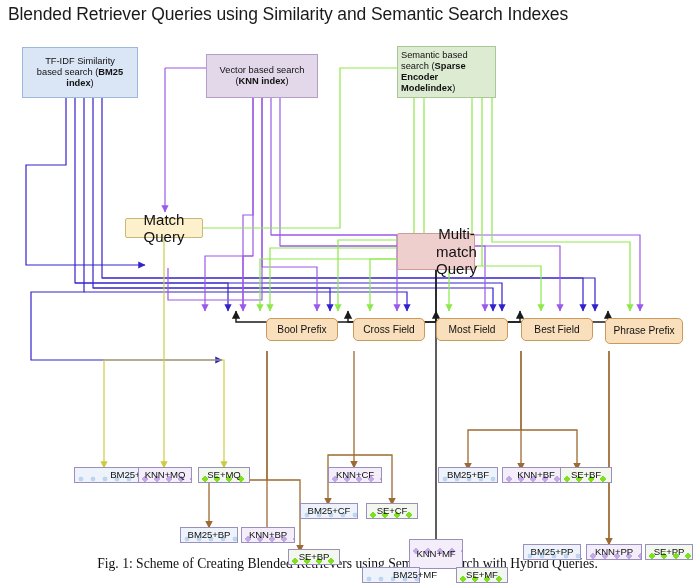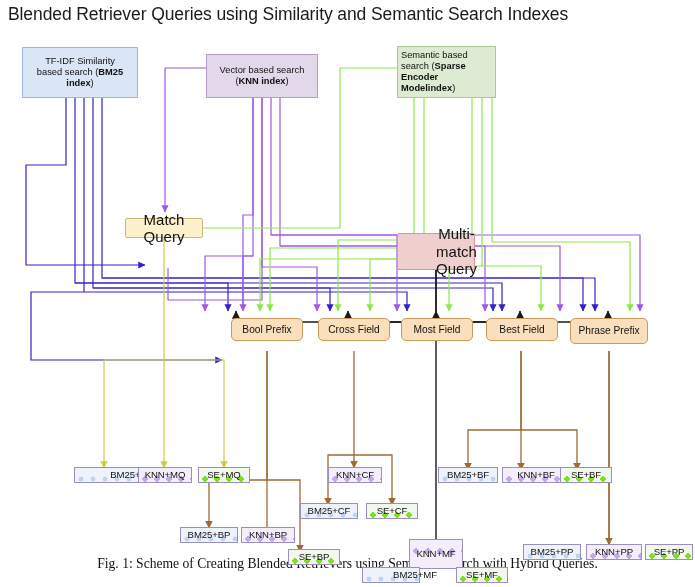--- a/index.html
+++ b/index.html
@@ -39,20 +39,21 @@
   .qbox{
     font-size:15px;border-radius:2px;border-width:1px;border-style:solid;
   }
   .qbox.match{background:#fcf0cd;border-color:#c9b877;}
   .qbox.multi{background:#efcfcd;border-color:#cf9b99;}
 
   
   .fbox{
     font-size:10.2px;border-radius:5px;border:1px solid #c99a5c;
     background:#fadfbd;
+    margin-left:35px;
   }
 
   
   .leaf{
     font-size:9.6px;border:1px solid #9b8fbe;box-sizing:border-box;
     letter-spacing:-0.1px;
   }
   .leaf .lbl{position:relative;z-index:3;background:transparent;}
   .leaf.bm{
     background:

